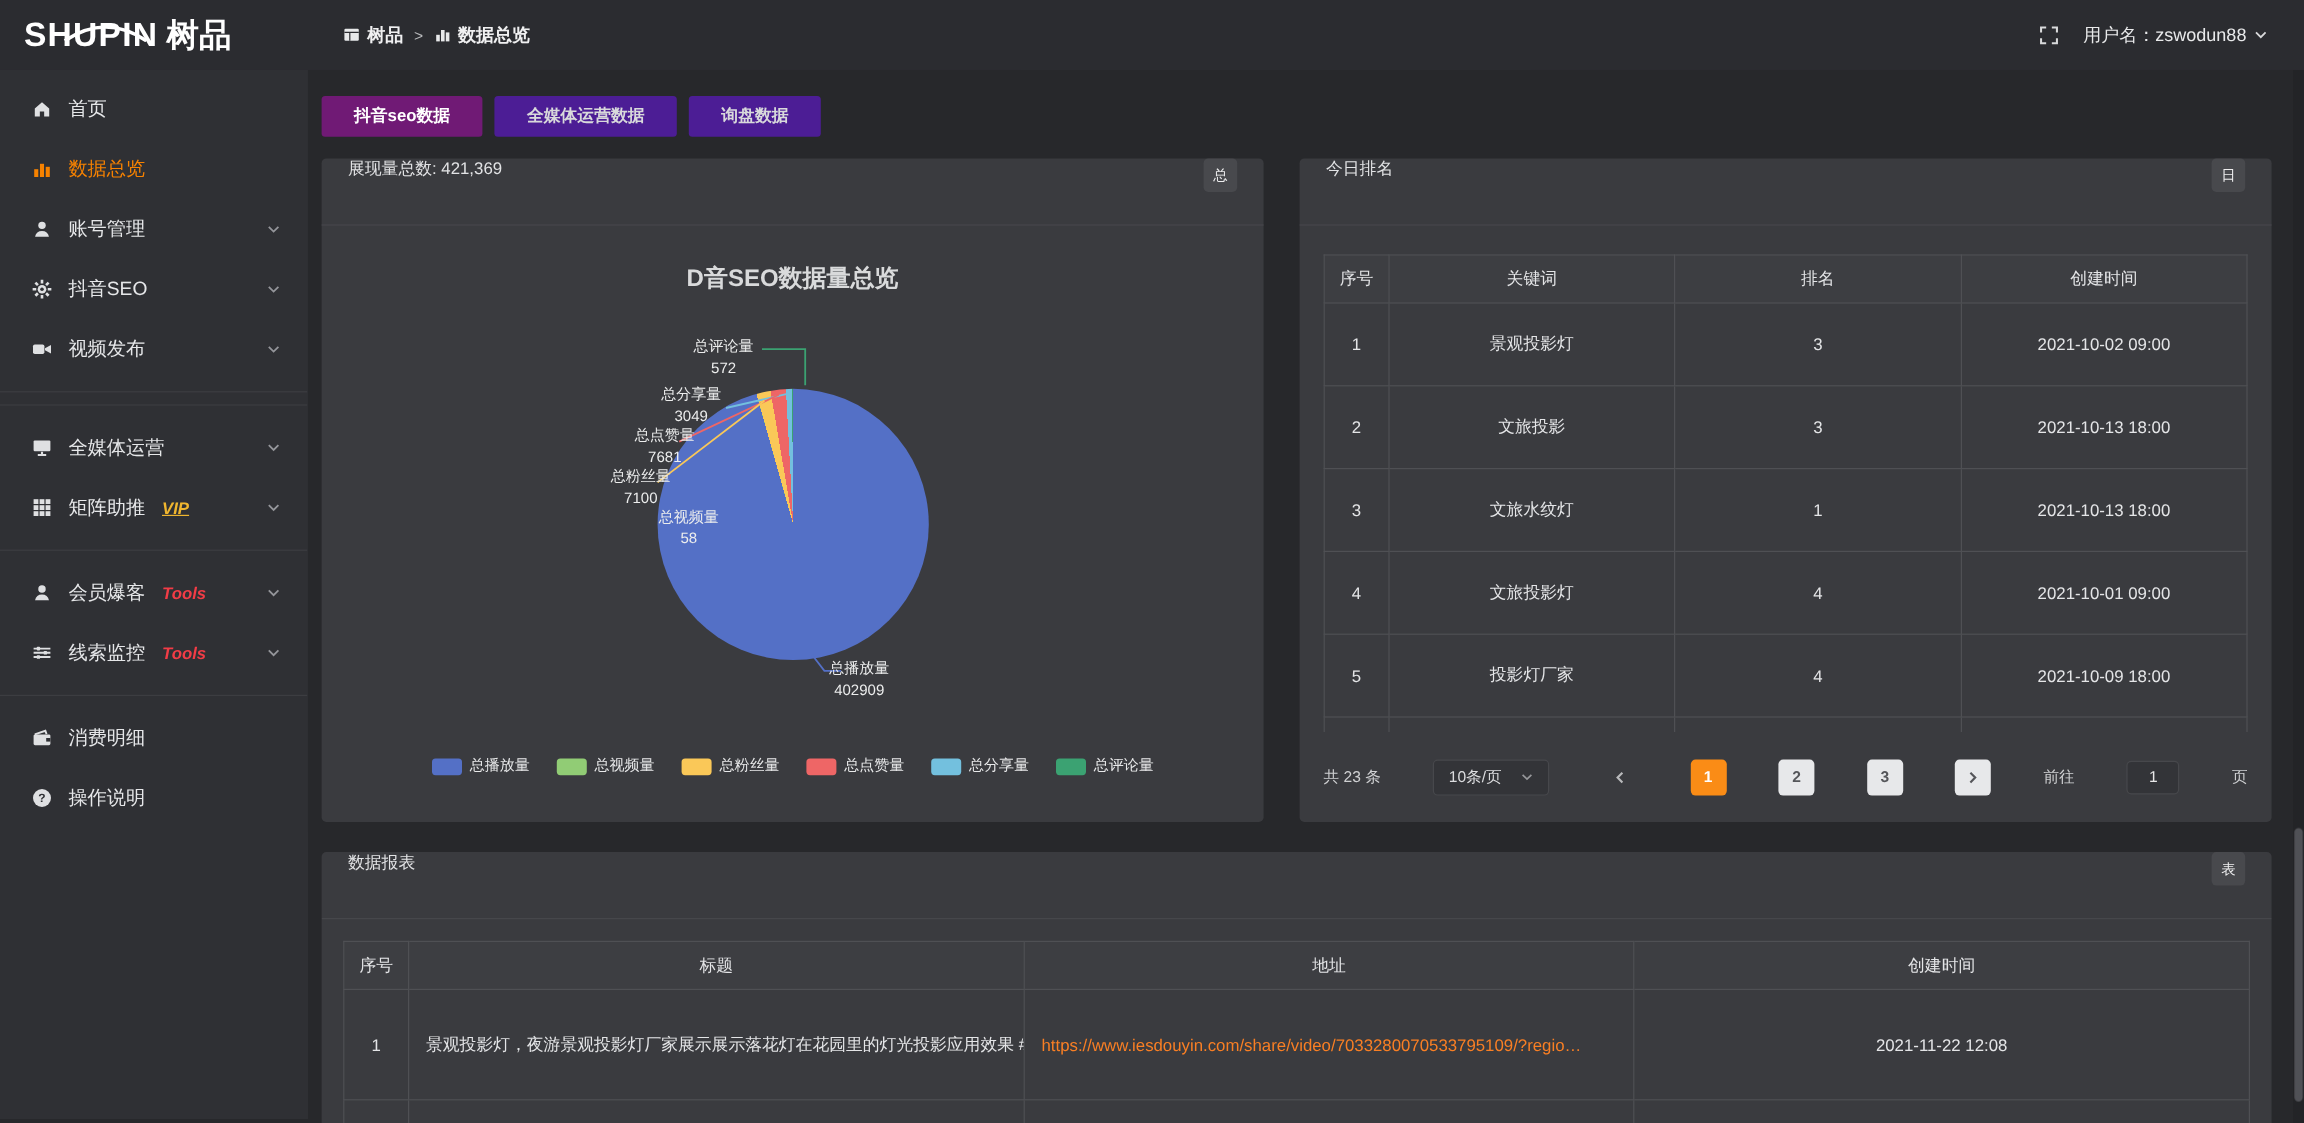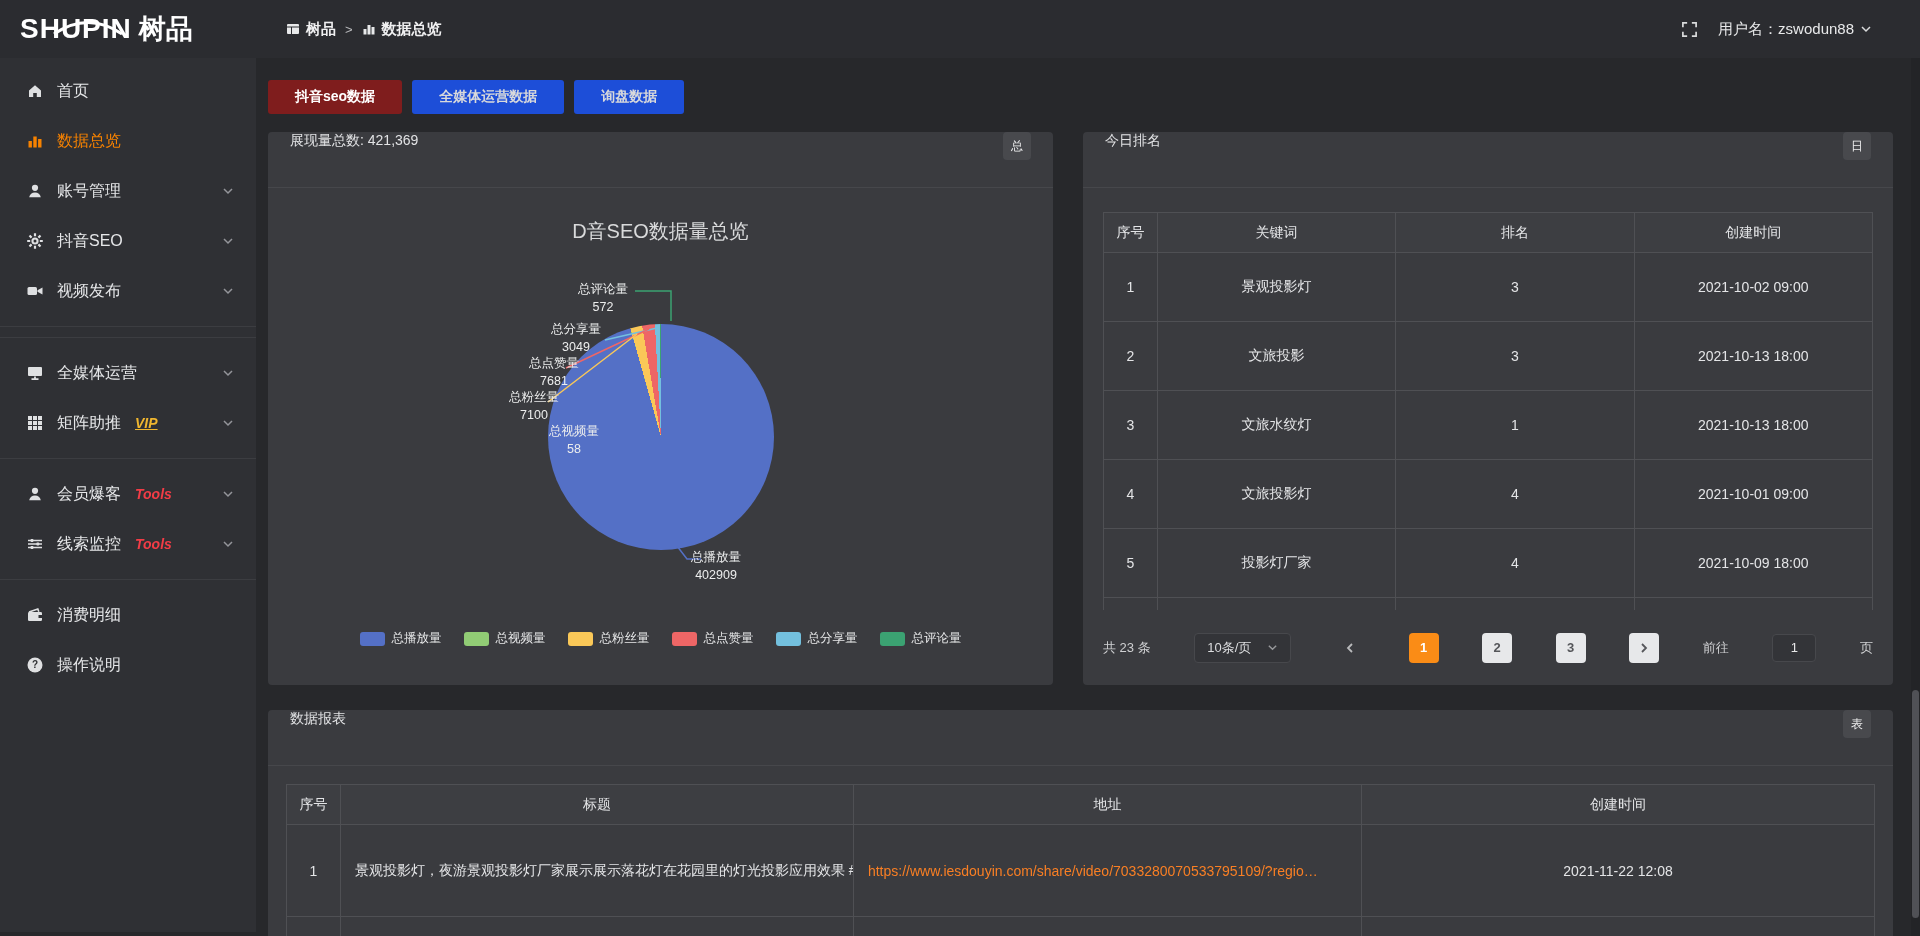--- a/index.html
+++ b/index.html
@@ -11,46 +11,46 @@
   }
   
   .topbar { position: fixed; top: 0; left: 0; right: 0; height: 58px; background: #2b2c30; display: flex; align-items: center; z-index: 20; }
   .logo { width: 256px; padding-left: 20px; display: flex; align-items: flex-end; position: relative; flex-shrink: 0; }
   .logo-arc { position: absolute; top: 4px; left: 52px; }
   .logo-main { font-size: 28px; font-weight: bold; letter-spacing: 1px; color: #fff; line-height: 1; }
   .logo-cn { font-size: 27px; font-weight: bold; color: #fff; margin-left: 7px; line-height: 1; }
   .breadcrumb { display: flex; align-items: center; gap: 9px; margin-left: 30px; font-size: 15px; font-weight: bold; color: #f0f0f1; }
   .crumb { display: flex; align-items: center; gap: 6px; }
   .crumb-sep { color: #b9babc; font-size: 13px; font-weight: normal; }
-  .topbar-right { margin-left: auto; display: flex; align-items: center; gap: 20px; padding-right: 48px; font-size: 15px; color: #e8e9ea; }
+  .topbar-right { margin-left: auto; display: flex; align-items: center; gap: 20px; padding-right: 30px; font-size: 15px; color: #e8e9ea; }
   .user-box { display: flex; align-items: center; gap: 6px; cursor: pointer; }
   
   .sidebar { position: fixed; left: 0; top: 58px; bottom: 4px; width: 256px; background: #2f3034; padding-top: 8px; z-index: 10; }
   .side-item { display: flex; align-items: center; height: 50px; padding: 0 22px 0 26px; font-size: 16px; color: #e6e7e9; cursor: pointer; }
   .side-item .s-icon { width: 18px; height: 18px; margin-right: 13px; display: flex; align-items: center; justify-content: center; color: #dfe0e2; flex-shrink: 0; }
   .side-item.active, .side-item.active .s-icon { color: #f78200; }
   .s-badge { margin-left: 14px; font-size: 14px; font-weight: bold; font-style: italic; }
   .b-red { color: #f23c46; }
   .b-gold { color: #f0b62f; text-decoration: underline; }
   .s-arrow { margin-left: auto; color: #94959a; display: flex; }
   .side-divider { height: 1px; background: #3c3d41; margin: 10px 0; }
   
   .main { margin-left: 256px; padding: 80px 27px 0 12px; }
   .tabs { display: flex; gap: 10px; margin-bottom: 18px; }
-  .tab { height: 34px; padding: 0 27px; display: flex; align-items: center; background: #1d4ed8; color: #d8d9db; border-radius: 3px; font-size: 14px; font-weight: bold; cursor: pointer; }
-  .tab.active { background: #7f1d1d; color: #fff; }
+  .tab { height: 34px; padding: 0 27px; display: flex; align-items: center; background: #4c1d95; color: #d8d9db; border-radius: 3px; font-size: 14px; font-weight: bold; cursor: pointer; }
+  .tab.active { background: #701a75; color: #fff; }
   .row { display: flex; gap: 30px; }
   .panel { background: #3a3b3f; border-radius: 4px; }
   .panel-head { height: 56px; display: flex; align-items: flex-start; justify-content: space-between; padding: 0 22px; border-bottom: 1px solid #46474b; font-size: 14px; color: #e2e3e5; }
   .mini-btn { width: 28px; height: 28px; background: #48494d; border-radius: 4px; display: flex; align-items: center; justify-content: center; font-size: 12px; color: #ededee; cursor: pointer; }
   .panel-chart { width: 785px; height: 553px; flex-shrink: 0; }
   .panel-rank { flex: 1; height: 553px; }
   
   .chart-body { position: relative; height: 496px; }
-  .chart-title { position: absolute; top: 30px; width: 100%; text-align: center; font-size: 20px; font-weight: normal; color: #d9dadb; }
+  .chart-title { position: absolute; top: 30px; width: 100%; text-align: center; font-size: 20px; font-weight: bold; color: #d9dadb; }
   .pie { position: absolute; left: 280px; top: 136px; width: 226px; height: 226px; border-radius: 50%; }
   .leaders { position: absolute; inset: 0; pointer-events: none; }
   .pie-label { position: absolute; transform: translate(-50%,-50%); text-align: center; font-size: 12.5px; line-height: 1.45; color: #eceded; white-space: nowrap; }
   .pie-label span { display: block; }
   .legend { position: absolute; left: 0; right: 0; top: 442px; display: flex; justify-content: center; align-items: center; gap: 22px; }
   .legend-item { display: flex; align-items: center; gap: 7px; font-size: 12.5px; color: #e8e9ea; cursor: pointer; }
   .legend-swatch { width: 25px; height: 14px; border-radius: 3px; }
   
   .rank-body { padding: 24px 20px 0; }
   table.grid { width: 100%; border-collapse: collapse; font-size: 14px; color: #e4e5e7; table-layout: fixed; }

